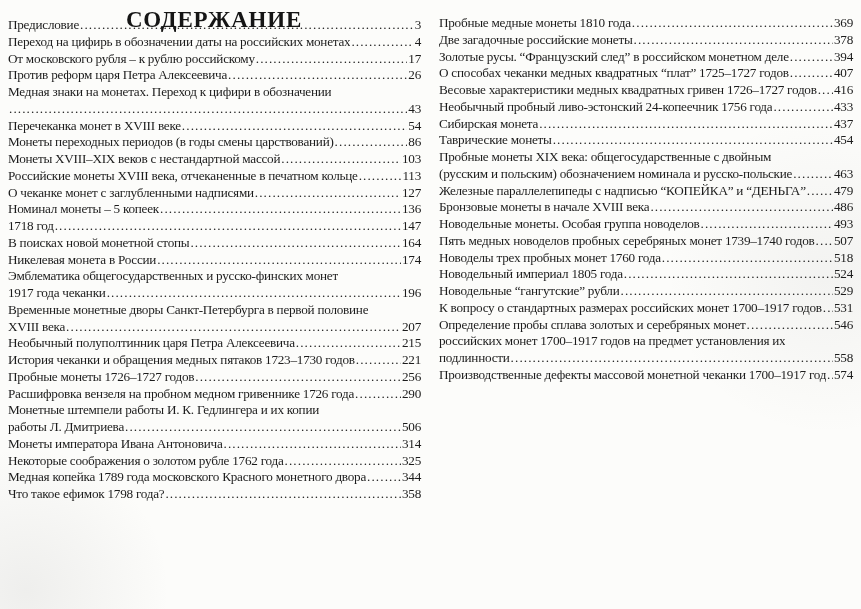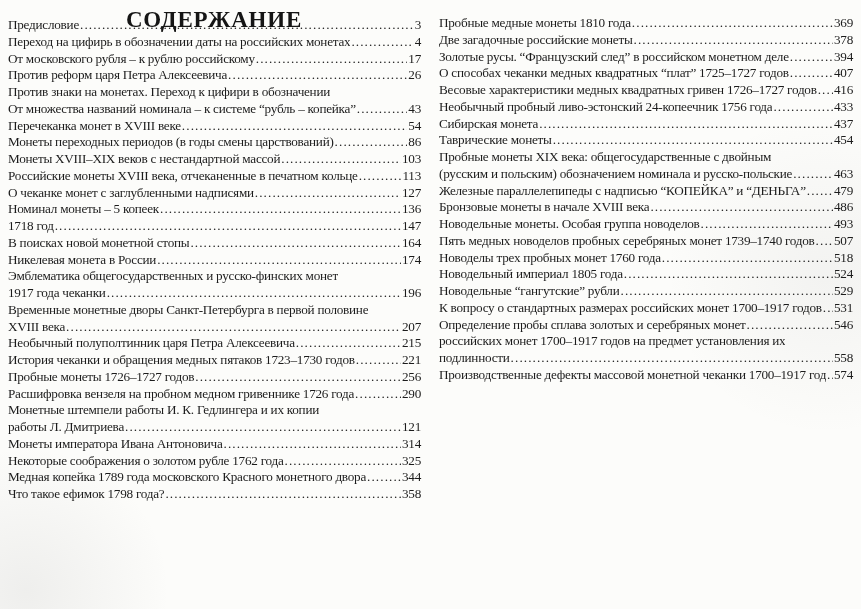--- a/index.html
+++ b/index.html
@@ -105,26 +105,25 @@
       </div>
       <div class="toc-entry">
         <div class="toc-line">
           <span class="toc-text">Против реформ царя Петра Алексеевича</span>
           <span class="dots"></span>
           <span class="toc-page">26</span>
         </div>
       </div>
       <div class="toc-entry">
         <div class="toc-line">
-          <span class="toc-text">Против знаки на монетах. Переход к цифири в обозначении</span>
-        </div>
-      </div>
-      <div class="toc-entry">
-        <div class="toc-line">
-          <span class="toc-text">От множества названий номинала – к системе “рубль – копейка”</span>
+          <span class="toc-text">Медная знаки на монетах. Переход к цифири в обозначении</span>
+        </div>
+      </div>
+      <div class="toc-entry">
+        <div class="toc-line">
           <span class="dots"></span>
           <span class="toc-page">43</span>
         </div>
       </div>
       <div class="toc-entry">
         <div class="toc-line">
           <span class="toc-text">Перечеканка монет в XVIII веке</span>
           <span class="dots"></span>
           <span class="toc-page">54</span>
         </div>
@@ -233,21 +232,21 @@
           <span class="toc-page">290</span>
         </div>
       </div>
       <div class="toc-entry">
         <div class="toc-line">
           <span class="toc-text">Монетные штемпели работы И. К. Гедлингера и их копии</span>
         </div>
         <div class="toc-line">
           <span class="toc-text">работы Л. Дмитриева</span>
           <span class="dots"></span>
-          <span class="toc-page">121</span>
+          <span class="toc-page">506</span>
         </div>
       </div>
       <div class="toc-entry">
         <div class="toc-line">
           <span class="toc-text">Монеты императора Ивана Антоновича</span>
           <span class="dots"></span>
           <span class="toc-page">314</span>
         </div>
       </div>
       <div class="toc-entry">

